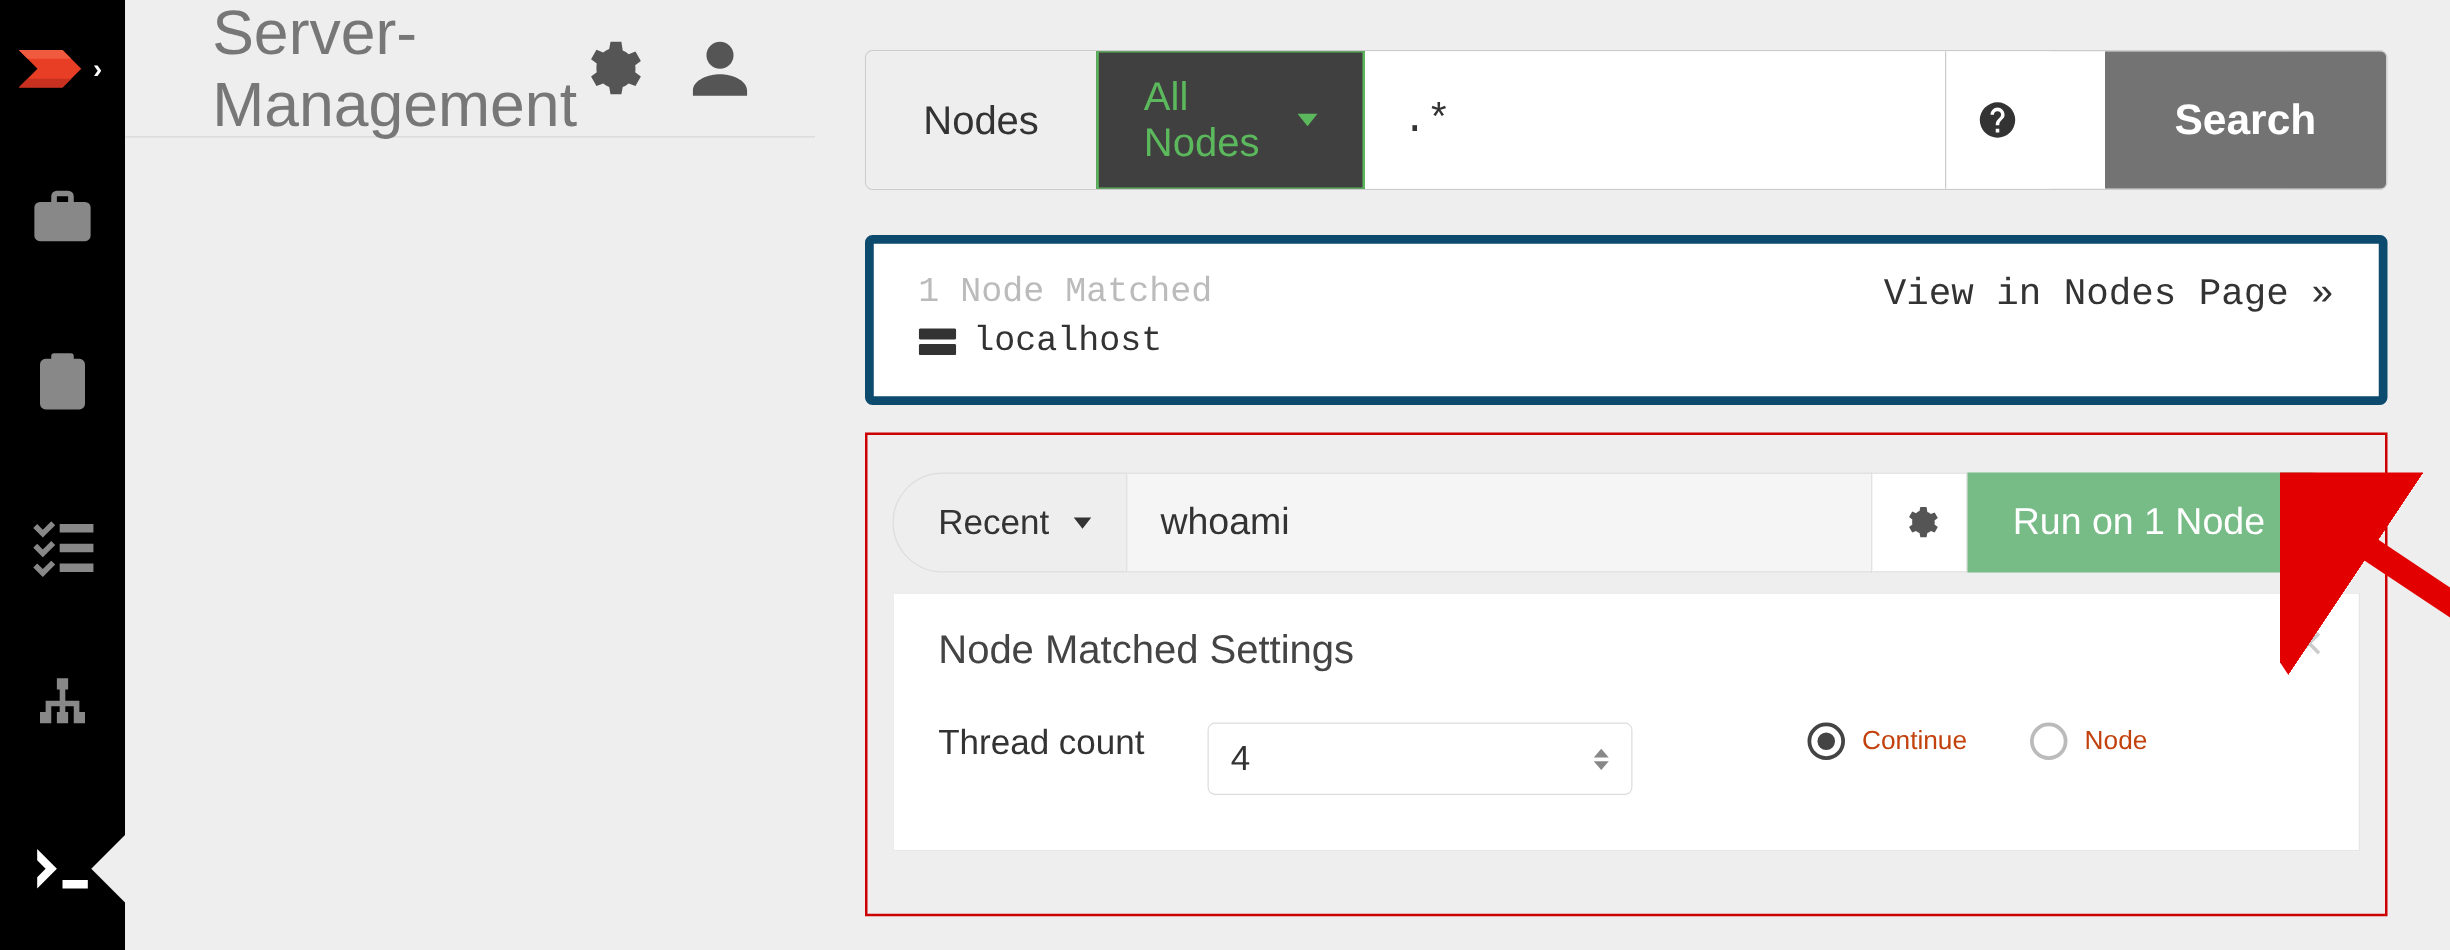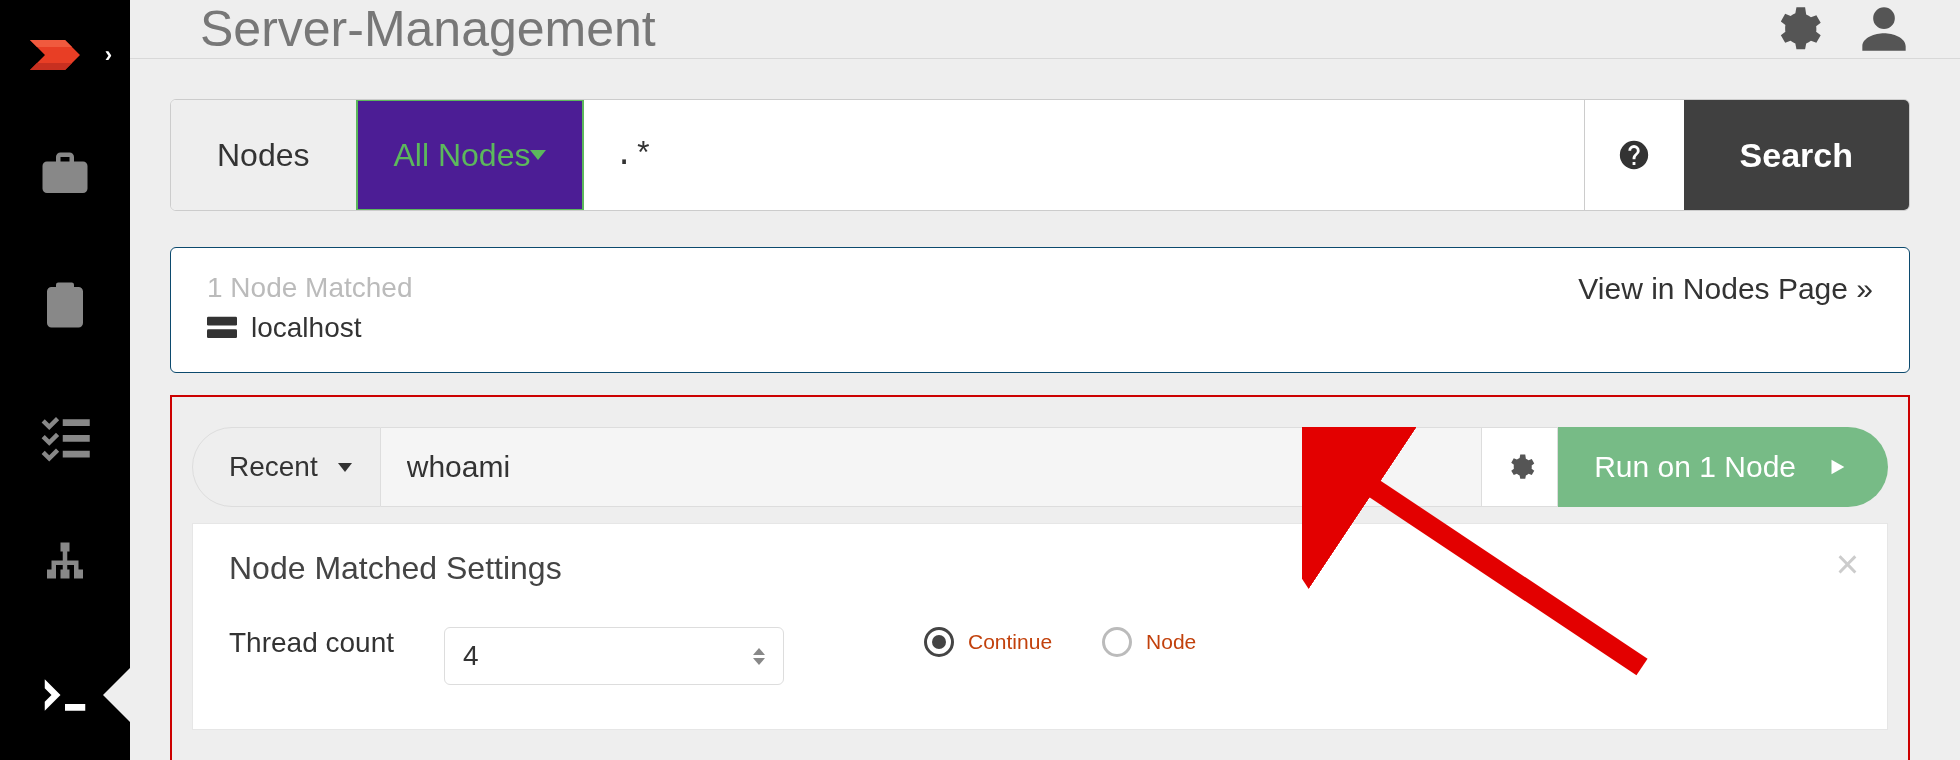--- a/index.html
+++ b/index.html
@@ -12,57 +12,57 @@
 .sidebar-logo { width: 100%; height: 110px; display: flex; align-items: center; justify-content: center; background: #000; position: relative; }
 .sidebar-logo svg { width: 70px; height: 50px; }
 .logo-chevron { position: absolute; right: 18px; top: 50%; transform: translateY(-50%); color: #fff; font-size: 22px; font-weight: bold; }
 .sidebar-item { width: 100%; height: 130px; display: flex; align-items: center; justify-content: center; cursor: pointer; }
 .sidebar-item svg { width: 54px; height: 54px; fill: #888; }
 .sidebar-item.active { position: relative; }
 .sidebar-item.active::after { content: ""; position: absolute; right: -1px; top: 50%; transform: translateY(-50%); width: 0; height: 0; border-top: 28px solid transparent; border-bottom: 28px solid transparent; border-right: 28px solid #eeeeee; }
 .sidebar-item.active svg { fill: #fff; }
 
 
-.main { flex: 1; display: flex; flex-direction: column; }
+.main { flex: 1; display: flex; flex-direction: row; }
 
 
 .header { height: 110px; background: #eeeeee; border-bottom: 1px solid #d8d8d8; display: flex; align-items: center; padding: 0 50px 0 70px; }
 .header-title { font-size: 50px; font-weight: 400; color: #777; flex: 1; }
 .header-icons { display: flex; gap: 36px; align-items: center; }
 .header-icons svg { width: 52px; height: 52px; fill: #555; cursor: pointer; }
 
 
 .content { padding: 40px 50px 0 40px; }
 
 
 .filter-bar { display: flex; align-items: stretch; height: 112px; border: 1px solid #ccc; border-radius: 6px; overflow: hidden; background: #fff; }
 .filter-label { background: #eeeeee; border-right: 1px solid #ccc; padding: 0 46px; display: flex; align-items: center; font-size: 32px; color: #333; font-weight: 500; }
-.filter-dropdown { background: #4c1d95; border: 2px solid #5cb85c; padding: 0 36px; display: flex; align-items: center; font-size: 32px; color: #5cb85c; font-weight: 500; cursor: pointer; margin: -1px 0 -1px -1px; }
+.filter-dropdown { background: #404040; border: 2px solid #5cb85c; padding: 0 36px; display: flex; align-items: center; font-size: 32px; color: #5cb85c; font-weight: 500; cursor: pointer; gap: 14px; margin: -1px 0 -1px -1px; }
 .filter-dropdown .caret { width: 0; height: 0; border-left: 8px solid transparent; border-right: 8px solid transparent; border-top: 10px solid #5cb85c; }
 .filter-input { flex: 1; border: none; padding: 0 30px; font-size: 32px; color: #333; font-family: "Courier New", monospace; outline: none; }
 .filter-help { width: 100px; border-left: 1px solid #ccc; display: flex; align-items: center; justify-content: center; background: #fff; cursor: pointer; }
 .filter-help svg { width: 34px; height: 34px; fill: #333; }
-.filter-search { background: #404040; color: #fff; padding: 0 56px; display: flex; align-items: center; font-size: 34px; font-weight: 600; cursor: pointer; border: none; }
-
-
-.matched-panel { background: #fff; border: 1px solid #0c4a6e; border-radius: 6px; margin-top: 36px; padding: 24px 36px 28px 36px; position: relative; }
+.filter-search { background: #737373; color: #fff; padding: 0 56px; display: flex; align-items: center; font-size: 34px; font-weight: 600; cursor: pointer; border: none; margin-left: 44px; }
+
+
+.matched-panel { background: #fff; border: 7px solid #0c4a6e; border-radius: 6px; margin-top: 36px; padding: 24px 36px 28px 36px; position: relative; font-family: Liberation Mono, monospace; }
 .matched-count { font-size: 28px; color: #bbb; font-weight: 400; }
 .matched-host { font-size: 28px; color: #333; margin-top: 8px; display: flex; align-items: center; gap: 14px; }
 .matched-host svg { width: 30px; height: 24px; fill: #333; }
 .matched-link { position: absolute; right: 36px; top: 24px; font-size: 30px; color: #333; cursor: pointer; }
 
 
 .highlight-box { border: 2px solid #c00; margin-top: 22px; padding: 30px 20px 50px 20px; position: relative; }
 .command-row { display: flex; align-items: stretch; height: 80px; }
 .command-recent { background: #eeeeee; border: 1px solid #ddd; border-radius: 40px 0 0 40px; padding: 0 28px 0 36px; display: flex; align-items: center; font-size: 28px; color: #333; cursor: pointer; gap: 20px; }
 .command-recent .caret { width: 0; height: 0; border-left: 7px solid transparent; border-right: 7px solid transparent; border-top: 9px solid #333; }
 .command-input { flex: 1; border: 1px solid #ddd; border-left: none; background: #f5f5f5; padding: 0 26px; font-size: 30px; color: #333; font-family: inherit; outline: none; }
 .command-gear { width: 76px; border: 1px solid #ddd; border-left: none; background: #fff; display: flex; align-items: center; justify-content: center; cursor: pointer; }
 .command-gear svg { width: 30px; height: 30px; fill: #555; }
-.command-run { background: #77bb86; color: #fff; border: none; border-radius: 0 40px 40px 0; padding: 0 40px 0 36px; display: flex; align-items: center; font-size: 30px; font-weight: 500; cursor: pointer; gap: 30px; }
+.command-run { background: #77bb86; color: #fff; border: none; border-radius: 0 40px 40px 0; padding: 0 40px 0 36px; display: flex; align-items: center; font-size: 30px; font-weight: 500; cursor: pointer; gap: 14px; }
 .command-run svg { width: 22px; height: 22px; fill: #fff; }
 
 
 .dispatch { background: #fff; border: 1px solid #e6e6e6; margin-top: 16px; padding: 26px 36px 44px 36px; position: relative; }
 .dispatch-title { font-size: 32px; color: #444; font-weight: 400; }
 .dispatch-close { position: absolute; right: 28px; top: 20px; font-size: 40px; color: #ccc; cursor: pointer; line-height: 1; }
 .dispatch-body { display: flex; align-items: flex-start; gap: 50px; margin-top: 40px; }
 .dispatch-label { font-size: 28px; color: #333; }
 .dispatch-spinner { width: 340px; height: 58px; border: 1px solid #ddd; border-radius: 6px; padding: 0 18px; font-size: 28px; color: #333; display: flex; align-items: center; justify-content: space-between; }
 .spinner-arrows { display: flex; flex-direction: column; gap: 0; }

